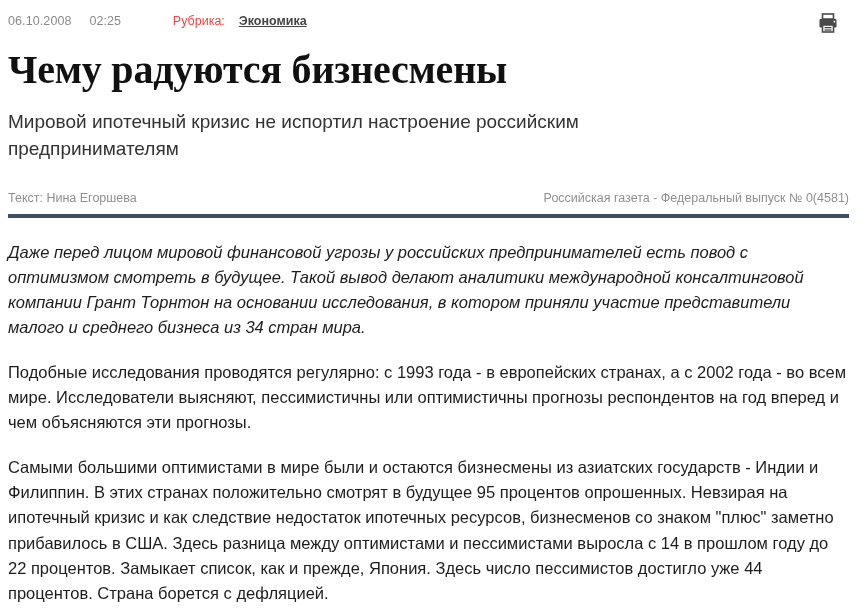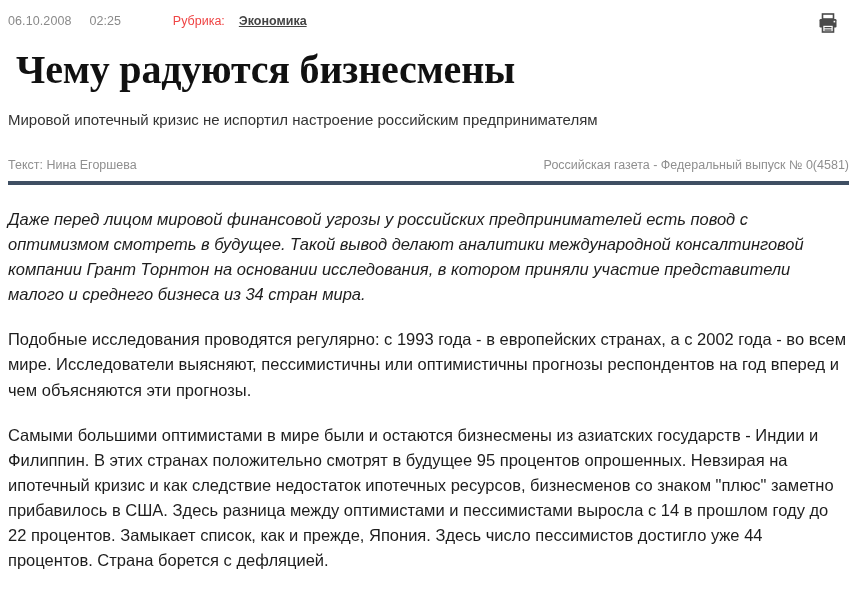--- a/index.html
+++ b/index.html
@@ -58,26 +58,26 @@
     display: block;
   }
 
   
   .headline {
     font-family: "Liberation Serif", serif;
     font-size: 40px;
     font-weight: bold;
     line-height: 1.12;
     color: #111111;
-    margin: 10px 0 0 8px;
+    margin: 10px 0 0 0;
     letter-spacing: -0.2px;
   }
 
   .subhead {
-    font-size: 15px;
+    font-size: 19px;
     line-height: 1.42;
     color: #333333;
     margin: 16px 0 0 0;
     font-weight: normal;
     max-width: 720px;
   }
 
   
   .byline-row {
     display: flex;

